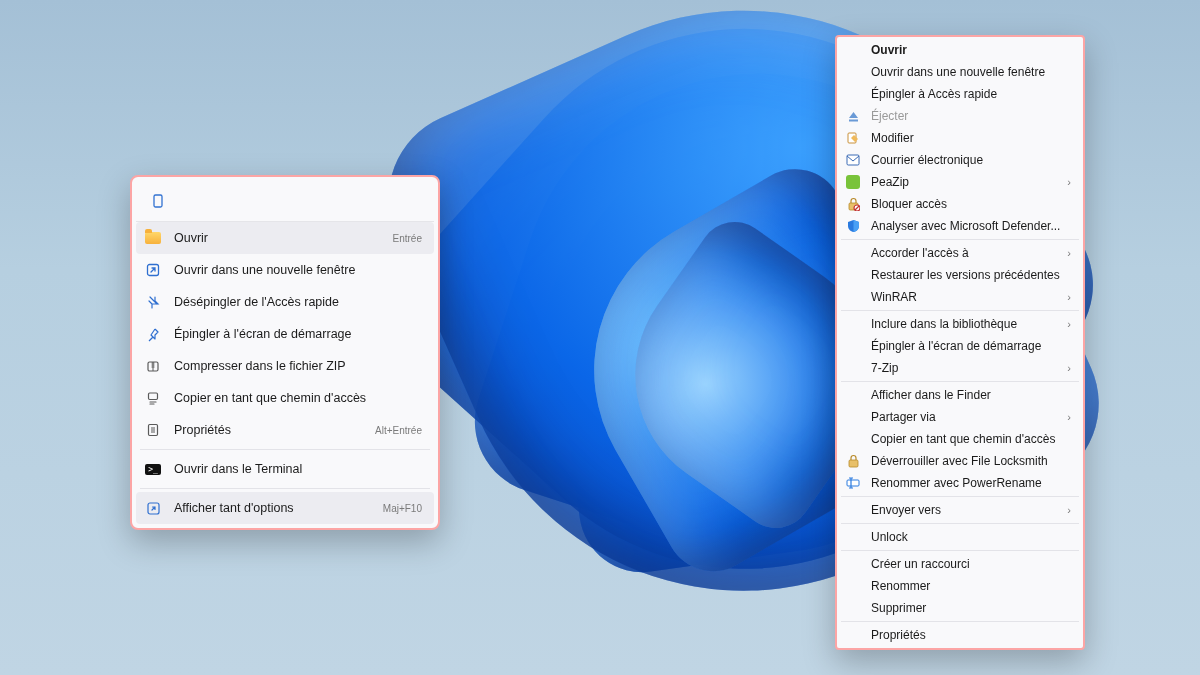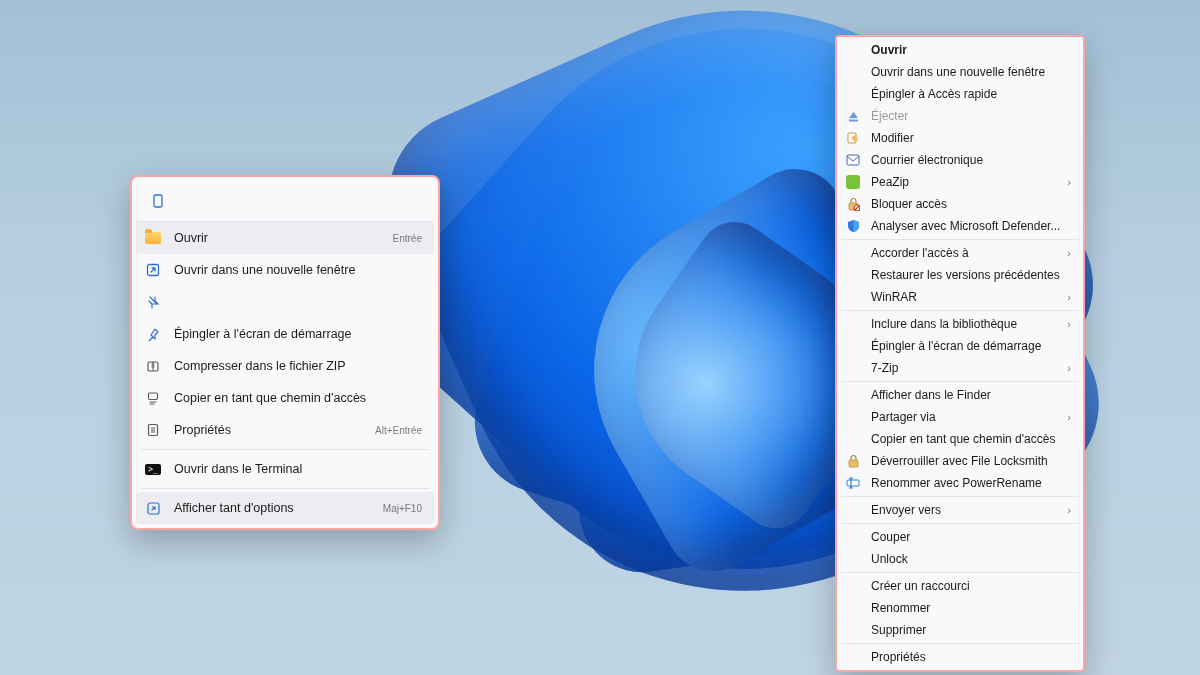--- a/index.html
+++ b/index.html
@@ -138,20 +138,21 @@
           </svg>
         </span>
         <span class="mi-label">Ouvrir dans une nouvelle fenêtre</span>
       </div>
       <div class="menu-item">
         <span class="mi-icon">
           <svg width="15" height="15" viewBox="0 0 15 15">
             <path d="M4 2 L11 9 M9 2 L9 6 L12 9 L6 9 L6 13 M3 6 L6 9" stroke="#2f6fd0" stroke-width="1.2" fill="none" stroke-linecap="round"></path>
           </svg>
         </span>
+        <span class="mi-label">Désépingler de l'Accès rapide</span>
       </div>
       <div class="menu-item">
         <span class="mi-icon">
           <svg width="15" height="15" viewBox="0 0 15 15">
             <path d="M9 2 L12 5 L9 8 L9 12 L7 10 L3 14 M7 10 L5 8 L9 2" stroke="#2f6fd0" stroke-width="1.2" fill="none" stroke-linejoin="round"></path>
           </svg>
         </span>
         <span class="mi-label">Épingler à l'écran de démarrage</span>
       </div>
       <div class="menu-item">
@@ -334,24 +335,20 @@
     </div>
     <div class="menu-sep"></div>
     <div class="menu-item">
       <span class="mi-icon"></span>
       <span class="mi-label">Envoyer vers</span>
       <span class="mi-sub">›</span>
     </div>
     <div class="menu-sep"></div>
     <div class="menu-item">
       <span class="mi-icon"></span>
-      <span class="mi-label">Couper</span>
-    </div>
-    <div class="menu-item">
-      <span class="mi-icon"></span>
       <span class="mi-label">Unlock</span>
     </div>
     <div class="menu-sep"></div>
     <div class="menu-item">
       <span class="mi-icon"></span>
       <span class="mi-label">Créer un raccourci</span>
     </div>
     <div class="menu-item">
       <span class="mi-icon"></span>
       <span class="mi-label">Renommer</span>

